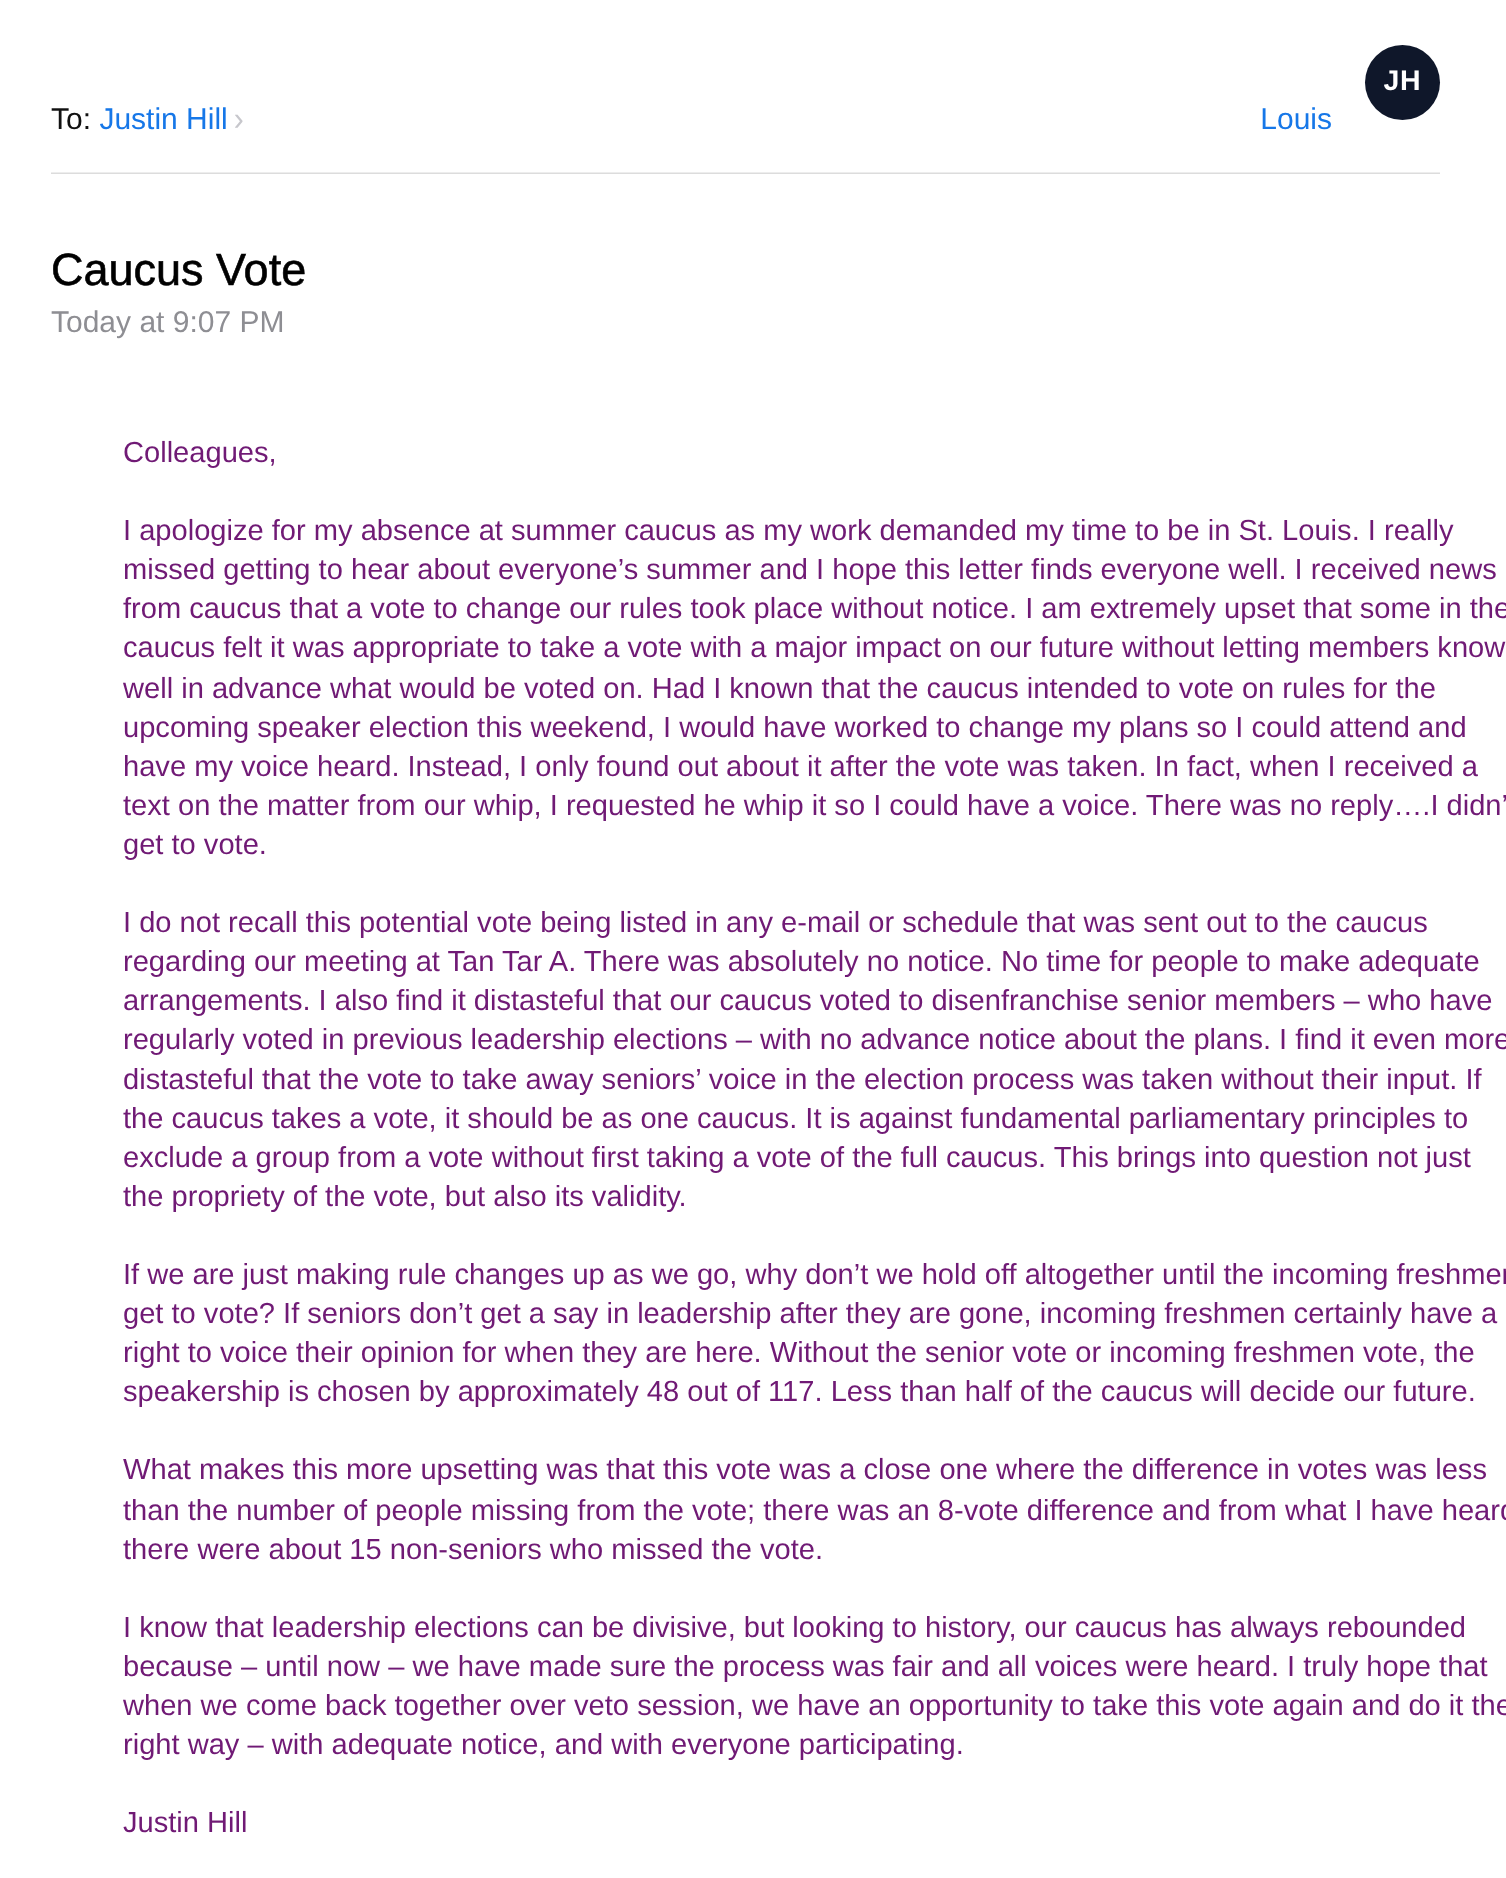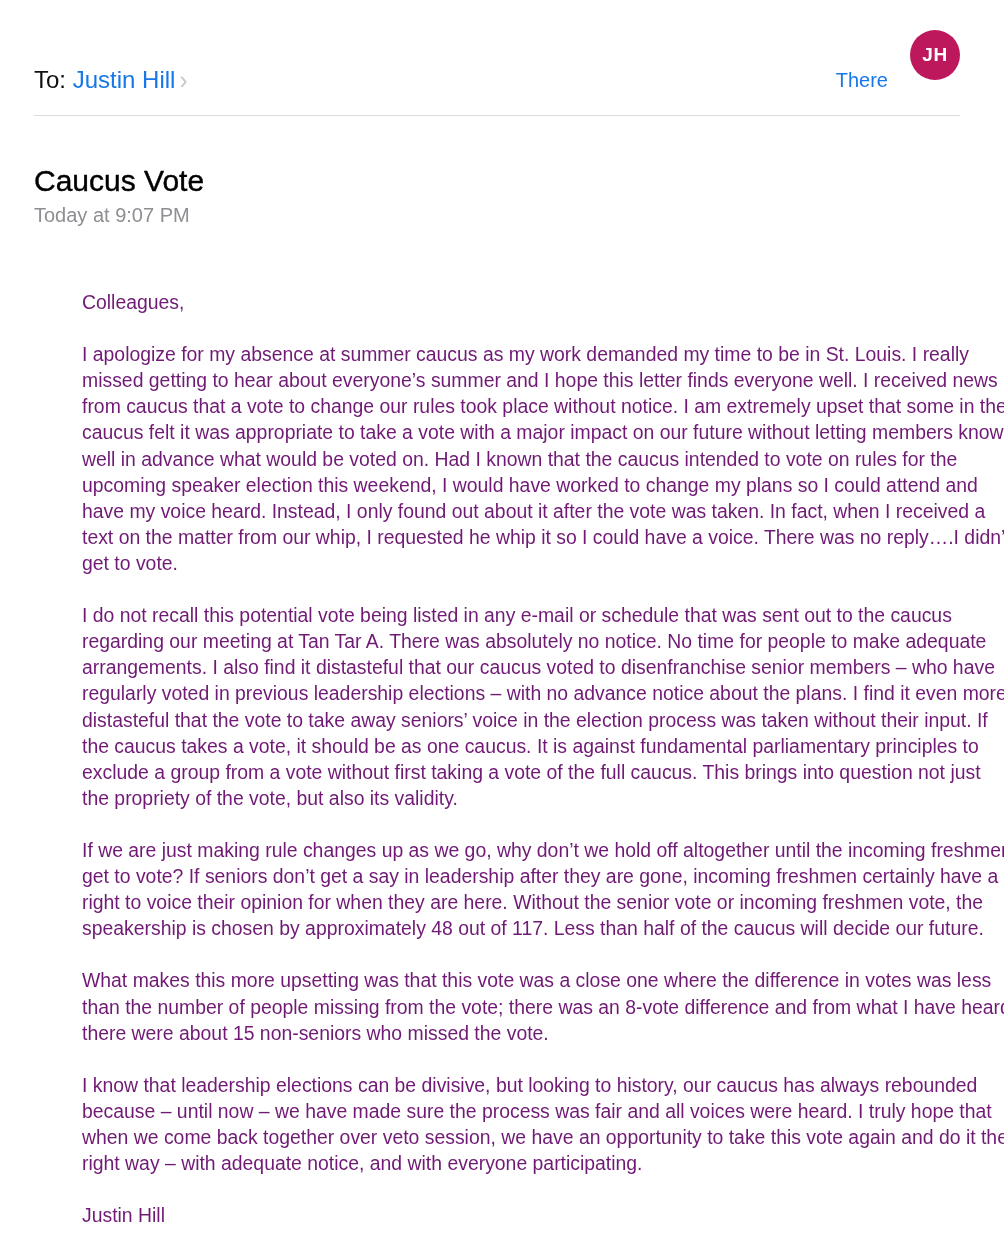--- a/index.html
+++ b/index.html
@@ -28,21 +28,21 @@
       left: 0;
       top: 28px;
       font-size: 22px;
       line-height: 28px;
       white-space: nowrap;
     }
     .to-row {
       position: absolute;
       left: 0;
       top: 67px;
-      font-size: 24px;
+      font-size: 20px;
       line-height: 26px;
       white-space: nowrap;
     }
     .label { color: #111; }
     .from-name {
       color: #1677e8;
       font-weight: bold;
     }
     .to-name {
       color: #1677e8;
@@ -63,21 +63,21 @@
       color: #1677e8;
       cursor: pointer;
     }
     .avatar {
       position: absolute;
       right: 0;
       top: 30px;
       width: 50px;
       height: 50px;
       border-radius: 50%;
-      background: #be185d;
+      background: #0f172a;
       color: #fff;
       font-size: 19px;
       font-weight: bold;
       line-height: 50px;
       text-align: center;
       letter-spacing: 0.5px;
     }
     .subject {
       position: absolute;
       left: 34px;
@@ -114,21 +114,21 @@
     }
   </style>
 </head>
 <body>
 
 <div class="header">
   <div class="to-row">
     <span class="label">To:</span>
     <span class="to-name">Justin Hill</span><span class="chev">›</span>
   </div>
-  <div class="hide-link">There</div>
+  <div class="hide-link">Louis</div>
   <div class="avatar">JH</div>
 </div>
 
 <div class="subject">Caucus Vote</div>
 <div class="date">Today at 9:07 PM</div>
 
 <div class="body">
   <p>Colleagues,</p>
   <p>I apologize for my absence at summer caucus as my work demanded my time to be in St. Louis. I really missed getting to hear about everyone’s summer and I hope this letter finds everyone well. I received news from caucus that a vote to change our rules took place without notice. I am extremely upset that some in the caucus felt it was appropriate to take a vote with a major impact on our future without letting members know well in advance what would be voted on. Had I known that the caucus intended to vote on rules for the upcoming speaker election this weekend, I would have worked to change my plans so I could attend and have my voice heard.  Instead, I only found out about it after the vote was taken. In fact, when I received a text on the matter from our whip, I requested he whip it so I could have a voice. There was no reply….I didn’t get to vote.</p>
   <p>I do not recall this potential vote being listed in any e-mail or schedule that was sent out to the caucus regarding our meeting at Tan Tar A. There was absolutely no notice. No time for people to make adequate arrangements. I also find it distasteful that our caucus voted to disenfranchise senior members – who have regularly voted in previous leadership elections – with no advance notice about the plans. I find it even more distasteful that the vote to take away seniors’ voice in the election process was taken without their input.  If the caucus takes a vote, it should be as one caucus.  It is against fundamental parliamentary principles to exclude a group from a vote without first taking a vote of the full caucus.  This brings into question not just the propriety of the vote, but also its validity.</p>

